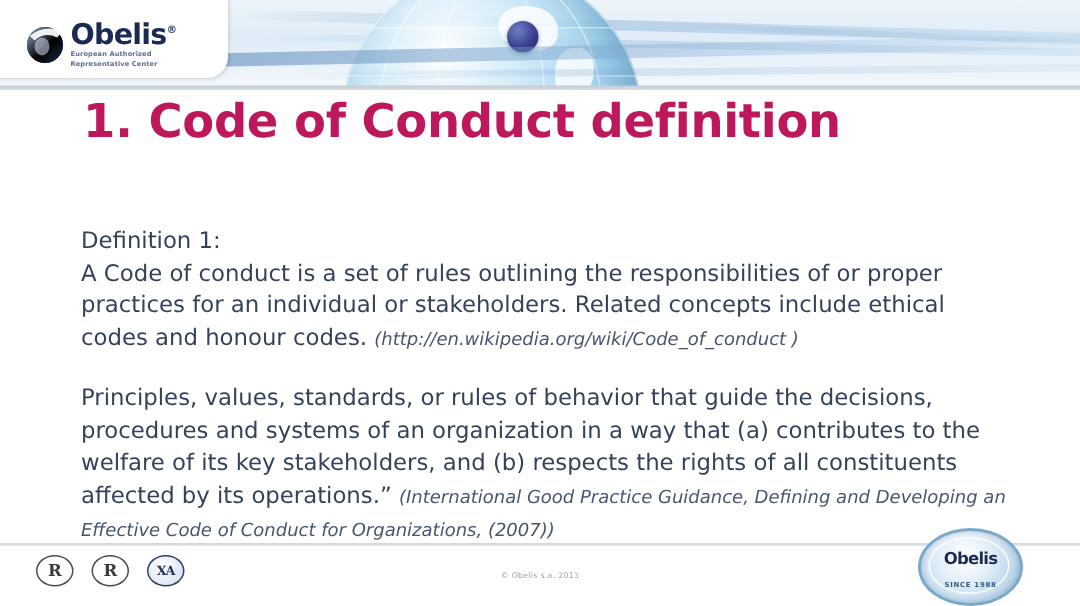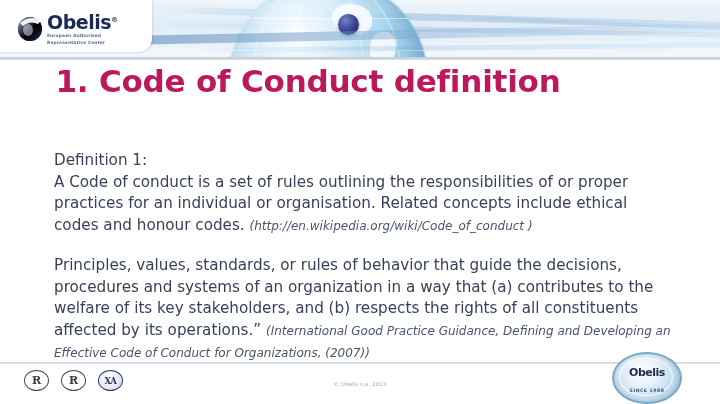--- a/index.html
+++ b/index.html
@@ -308,21 +308,21 @@
       </div>
     </div>
   </div>
 
   <div class="hdr-rule"></div>
 
   <div class="title">1. Code of Conduct definition</div>
 
   <div class="body-area">
     <span class="def-label">Definition 1:</span>
-    <span class="def-para"><span>A Code of conduct is a set of rules outlining the responsibilities of or proper practices for an individual or organisation. Related concepts include ethical codes and honour codes.</span> <span class="cite">(http://en.wikipedia.org/wiki/Code_of_conduct )</span></span>
+    <span class="def-para"><span>A Code of conduct is a set of rules outlining the responsibilities of or proper practices for an individual or stakeholders. Related concepts include ethical codes and honour codes.</span> <span class="cite">(http://en.wikipedia.org/wiki/Code_of_conduct )</span></span>
     <div class="block-gap"></div>
     <span class="def-para"><span>Principles, values, standards, or rules of behavior that guide the decisions, procedures and systems of an organization in a way that (a) contributes to the welfare of its key stakeholders, and (b) respects the rights of all constituents affected by its operations.”</span> <span class="cite">(International Good Practice Guidance, Defining and Developing an Effective Code of Conduct for Organizations, (2007))</span></span>
   </div>
 
   <div class="ftr-rule"></div>
   <div class="footer"></div>
 
   <div class="badges">
     <div class="badge">R</div>
     <div class="badge">R</div>

